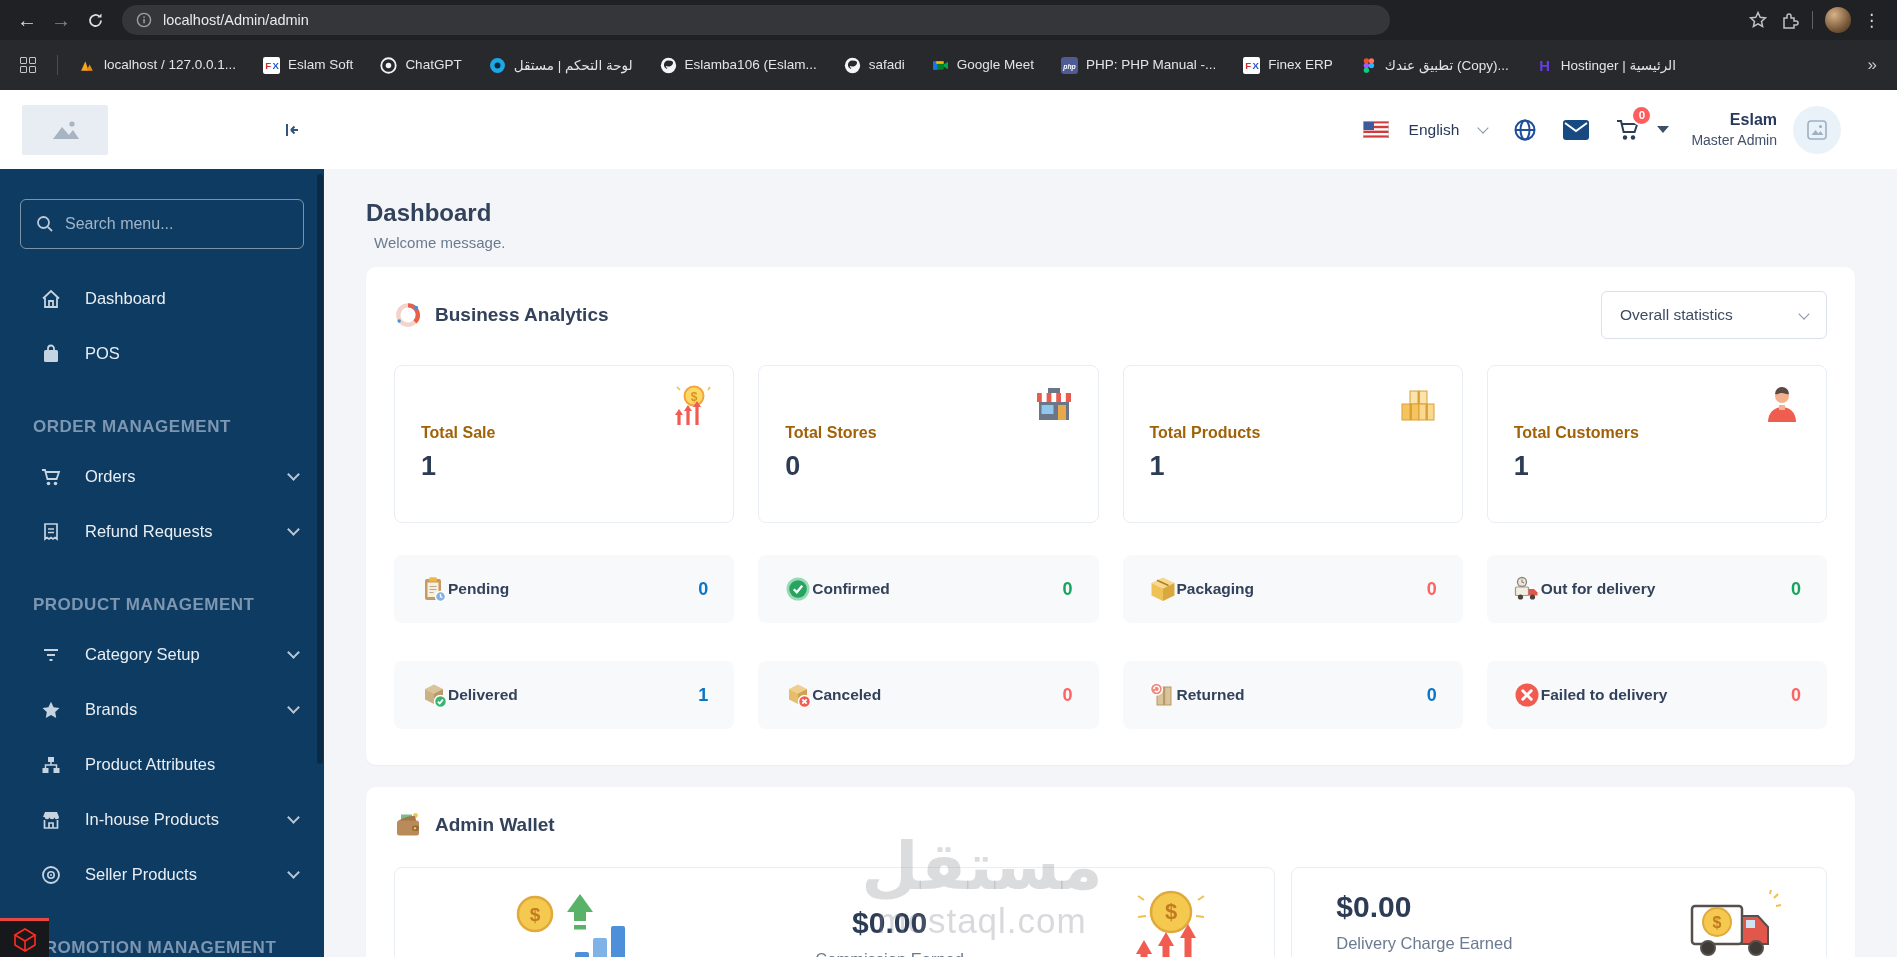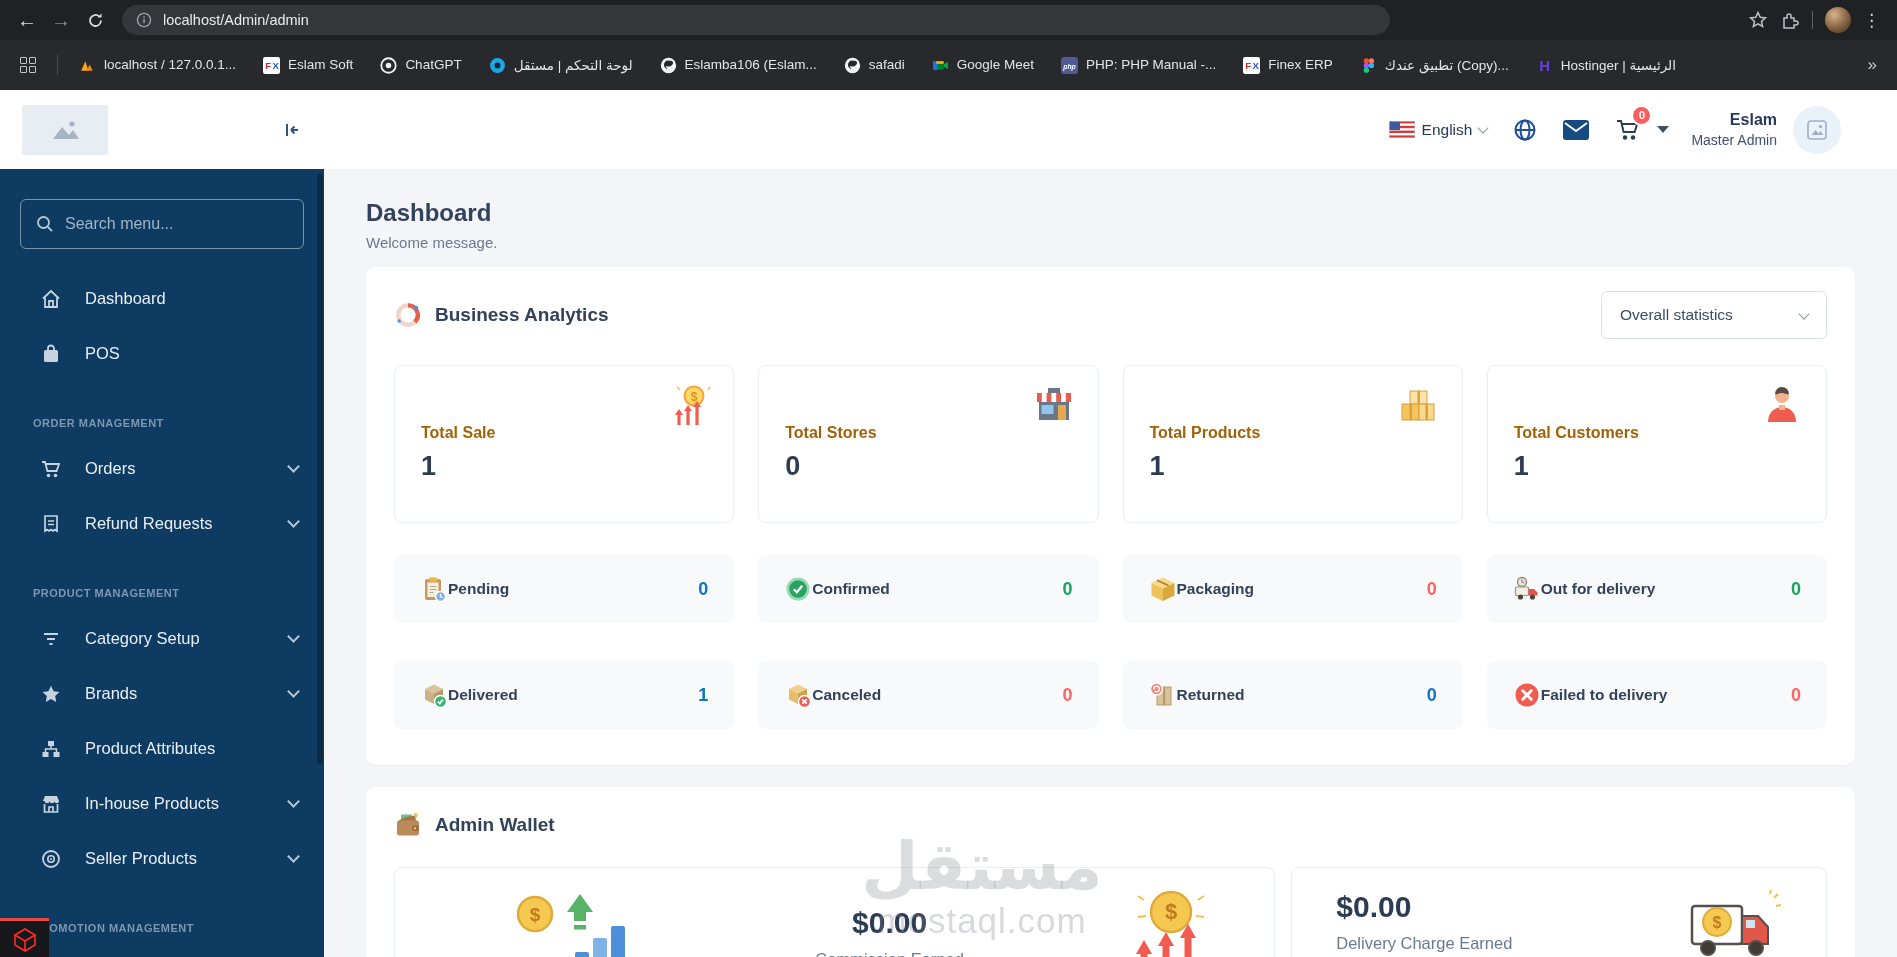--- a/index.html
+++ b/index.html
@@ -40,46 +40,46 @@
   .sidebar-nav { flex:1; padding-top:30px; overflow:hidden; }
   .search-wrap { margin:0 20px 22px; height:50px; border:1px solid rgba(255,255,255,.45); border-radius:6px;
                  display:flex; align-items:center; padding:0 15px; gap:11px; }
   .search-input { flex:1; background:transparent; border:none; outline:none; color:#d6e2ec; font-size:16px; }
   .search-input::placeholder { color:#9fb6ca; }
   .nav-item { height:55px; display:flex; align-items:center; padding:0 26px 0 40px; gap:23px;
               color:#e9eef4; font-size:16.5px; cursor:pointer; }
   .nav-icon { width:22px; height:22px; flex:0 0 22px; display:flex; }
   .chev { width:9px; height:9px; border-right:2px solid #b6c6d6; border-bottom:2px solid #b6c6d6;
           transform:rotate(45deg); margin-left:auto; margin-top:-4px; }
-  .nav-section { margin:36px 0 12px; padding-left:33px; font-size:11px; font-weight:bold;
+  .nav-section { margin:36px 0 12px; padding-left:33px; font-size:17px; font-weight:bold;
                  color:#7d97b2; letter-spacing:.5px; }
   .sidebar-scroll { position:absolute; right:1px; top:84px; width:6px; height:590px;
                     background:rgba(0,0,0,.28); border-radius:3px; }
 
   .content { flex:1; display:flex; flex-direction:column; min-width:0; }
   .app-header { height:79px; background:#fff; display:flex; align-items:center; justify-content:flex-end; padding:0 56px 0 40px; }
-  .lang { display:flex; align-items:center; gap:7px; color:#27395a; font-size:15.5px; cursor:pointer; }
+  .lang { display:flex; align-items:center; gap:20px; color:#27395a; font-size:15.5px; cursor:pointer; }
   .hdr-chev { width:8px; height:8px; border-right:1.8px solid #8a94a6; border-bottom:1.8px solid #8a94a6;
               transform:rotate(45deg); margin-top:-3px; }
   .hdr-icon { margin-left:26px; display:flex; position:relative; cursor:pointer; }
   .cart-badge { position:absolute; top:-13px; right:-11px; min-width:21px; height:21px; border-radius:11px;
                 background:#ff5d5d; border:2.5px solid #fff; color:#fff; font-size:11.5px; font-weight:bold;
                 display:flex; align-items:center; justify-content:center; padding:0 4px; }
   .caret-down { margin-left:16px; width:0; height:0; border-left:6px solid transparent; border-right:6px solid transparent;
                 border-top:7px solid #3e4f66; cursor:pointer; }
   .user-block { margin-left:22px; text-align:right; line-height:1.3; cursor:pointer; }
   .user-name { font-size:16px; font-weight:bold; color:#27395a; }
   .user-role { font-size:14px; color:#41506a; }
   .hdr-avatar { margin-left:16px; width:48px; height:48px; border-radius:50%; background:#eaf2f9;
                 display:flex; align-items:center; justify-content:center; cursor:pointer; }
 
   
   .main { flex:1; padding:26px 42px 0; background:#f4f5f8; overflow:hidden; }
   .page-title { font-size:24px; font-weight:bold; color:#33425b; margin:4px 0 7px; }
-  .page-sub { font-size:15px; color:#6a7a90; }
+  .page-sub { font-size:15px; color:#6a7a90;margin-left:8px; }
   .card { background:#fff; border-radius:10px; box-shadow:0 1px 2px rgba(30,40,60,.04); }
   .analytics-card { margin-top:16px; padding:24px 28px 36px; }
   .card-head { display:flex; align-items:center; justify-content:space-between; }
   .card-title-wrap { display:flex; align-items:center; gap:13px; }
   .card-title { font-size:19px; font-weight:bold; color:#33425b; }
   .select-box { width:226px; height:48px; border:1px solid #dbe0e9; border-radius:6px; background:#fff;
                 display:flex; align-items:center; justify-content:space-between; padding:0 18px;
                 font-size:15.5px; color:#3c4c63; cursor:pointer; }
   .stat-grid { display:grid; grid-template-columns:repeat(4,1fr); gap:24px; margin-top:26px; }
   .stat-card { position:relative; border:1px solid #e9edf4; border-radius:8px; height:158px; padding:58px 26px 0; background:#fff; }

